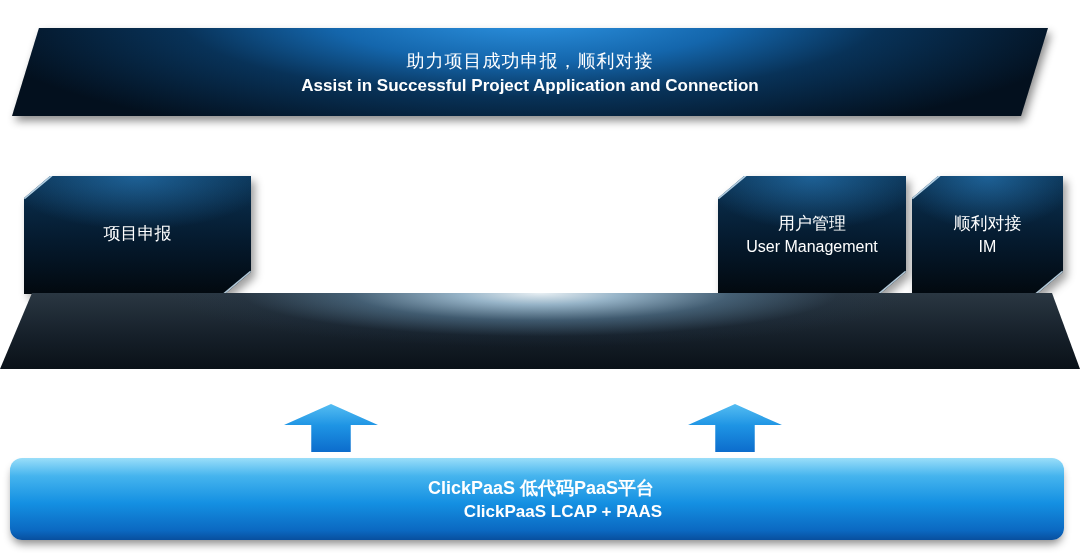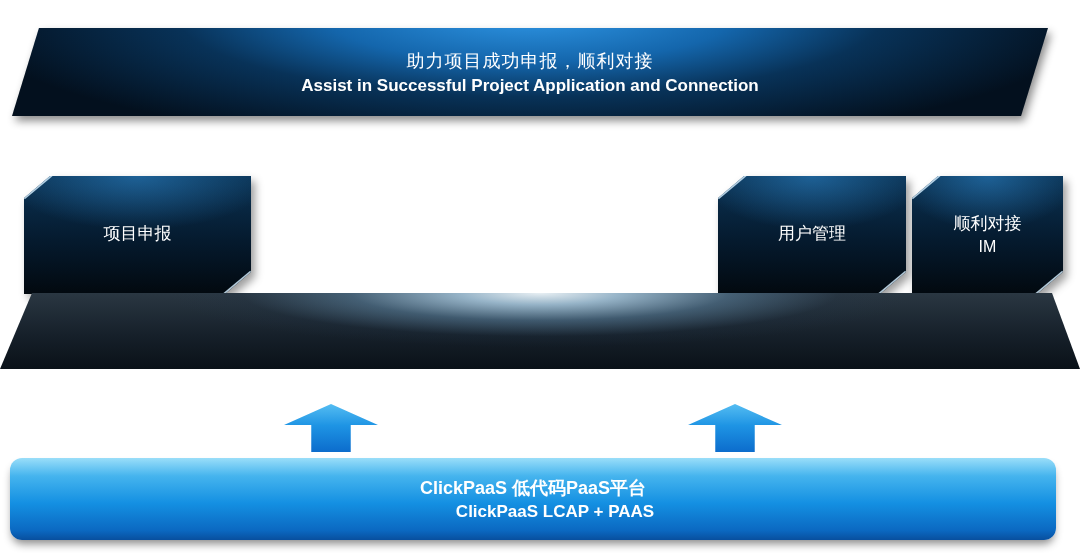--- a/index.html
+++ b/index.html
@@ -90,20 +90,21 @@
   
   .bottom-bar {
     position: absolute;
     left: 10px; top: 458px; width: 1046px; height: 82px;
     border-radius: 12px;
     background: linear-gradient(180deg,
       #9adef9 0%, #45b4ee 22%, #1490e2 55%, #0b69c2 88%, #084f9e 100%);
     box-shadow: 0 6px 8px -2px rgba(0,0,0,0.45);
     display: flex; flex-direction: column; justify-content: center; align-items: center;
     gap: 2px;
+    padding-left: 8px;
   }
   .bottom-bar .l1 { font-size: 18px; font-weight: 700; }
   .bottom-bar .l2 { font-size: 17px; font-weight: 700; margin-left: 44px; }
 </style>
 </head>
 <body>
 
 <div class="canvas">
 
   <div class="shadow-wrap banner-wrap">
@@ -121,20 +122,21 @@
     </div>
   </div>
 
 
 
   <div class="shadow-wrap module-wrap m4">
     <div class="module">
       <span class="cut-tl"></span>
       <span class="cut-br"></span>
       <div class="zh">用户管理</div>
+      <div class="en">User Management</div>
     </div>
   </div>
 
   <div class="shadow-wrap module-wrap m5">
     <div class="module">
       <span class="cut-tl"></span>
       <span class="cut-br"></span>
       <div class="zh">顺利对接</div>
       <div class="en">IM</div>
     </div>

